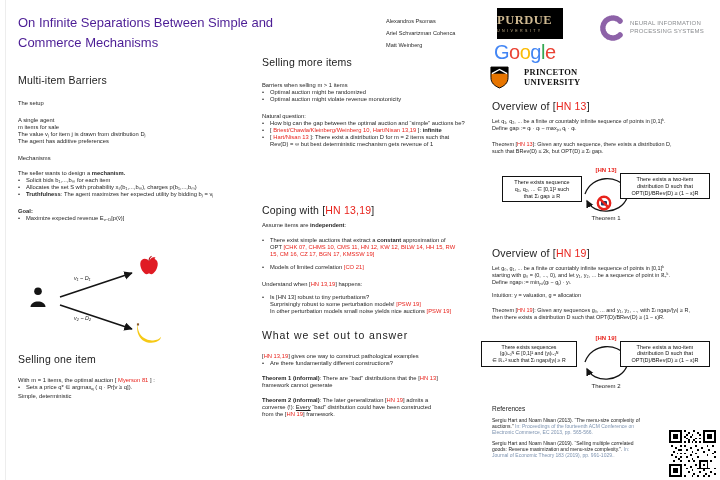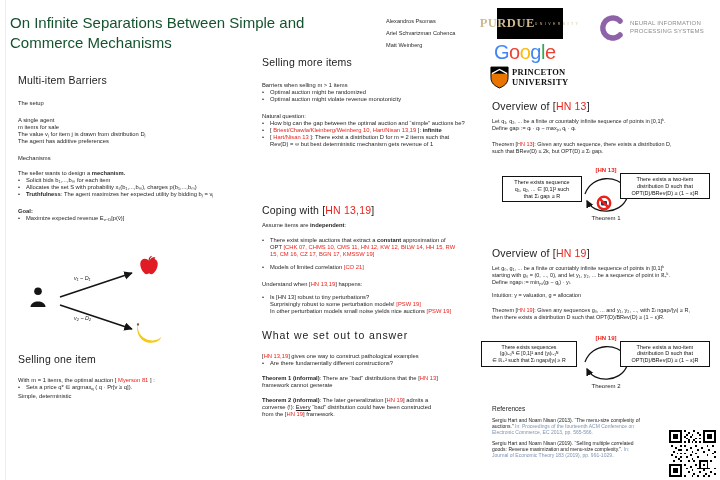--- a/index.html
+++ b/index.html
@@ -2,35 +2,35 @@
 <html style="--red: #e8231c; --muted: #7d93b0; --gold: #cfb991; --orange: #e77500; --purple: #8d62a8; --nptext: #8a8c8f; --g1: #4285F4; --g2: #EA4335; --g3: #FBBC05; --g4: #4285F4; --g5: #34A853; --g6: #EA4335;"><head>
 <meta charset="utf-8">
 <style>
   *{margin:0;padding:0;box-sizing:border-box}
   html,body{background:#fff}
   .poster{position:relative;width:720px;height:480px;background:#fff;overflow:hidden;
           font-family:"Liberation Sans",sans-serif;color:#1f1f1f}
   .edge{position:absolute;left:5px;top:0;width:1px;height:480px;background:#ededed}
 
   
-  .title{position:absolute;left:10px;top:13px;font-size:15px;line-height:20px;color:#14532d}
+  .title{position:absolute;left:18px;top:13px;font-size:13px;line-height:20px;color:#4c1d95}
   .authors{position:absolute;left:386px;top:15px;font-size:5.6px;line-height:12px;color:#2a2a2a}
 
   
   .purdue{position:absolute;left:497px;top:8px;width:66px;height:31px;background:#000;
-          display:flex;flex-direction:row;align-items:center;justify-content:center}
+          display:flex;flex-direction:column;justify-content:center}
   .purdue-word{font-family:"Liberation Serif",serif;font-weight:700;font-size:12.5px;
                color:var(--gold,#cfb991);line-height:13px;letter-spacing:.5px}
   .purdue-sub{font-size:3.6px;color:var(--gold,#cfb991);letter-spacing:2.4px;margin-top:1.5px}
   .neurips{position:absolute;left:599px;top:14px;display:flex;align-items:center;gap:4px}
   .neurips-text{font-size:6px;line-height:7.2px;color:var(--nptext,#8a8c8f);letter-spacing:.2px}
   .google{position:absolute;left:494px;top:41px;font-size:20px;font-weight:500;letter-spacing:-.5px;line-height:22px}
   .gl1{color:var(--g1,#4285F4)}.gl2{color:var(--g2,#EA4335)}.gl3{color:var(--g3,#FBBC05)}
   .gl4{color:var(--g4,#4285F4)}.gl5{color:var(--g5,#34A853)}.gl6{color:var(--g6,#EA4335)}
-  .princeton{position:absolute;left:490px;top:66px;display:flex;align-items:center;gap:3px}
+  .princeton{position:absolute;left:490px;top:66px;display:flex;align-items:center;gap:15px}
   .princeton-text{font-family:"Liberation Serif",serif;font-weight:700;font-size:8.5px;
                   line-height:9.5px;color:#111;letter-spacing:.3px}
 
   
   .col{position:absolute}
   #col-left{left:18px;top:74px;width:232px}
   #col-mid{left:262px;top:56px;width:224px}
   #col-right{left:492px;top:100px;width:228px}
 
   .h{font-size:10.5px;font-weight:400;color:#1b1b1b;letter-spacing:.2px}

